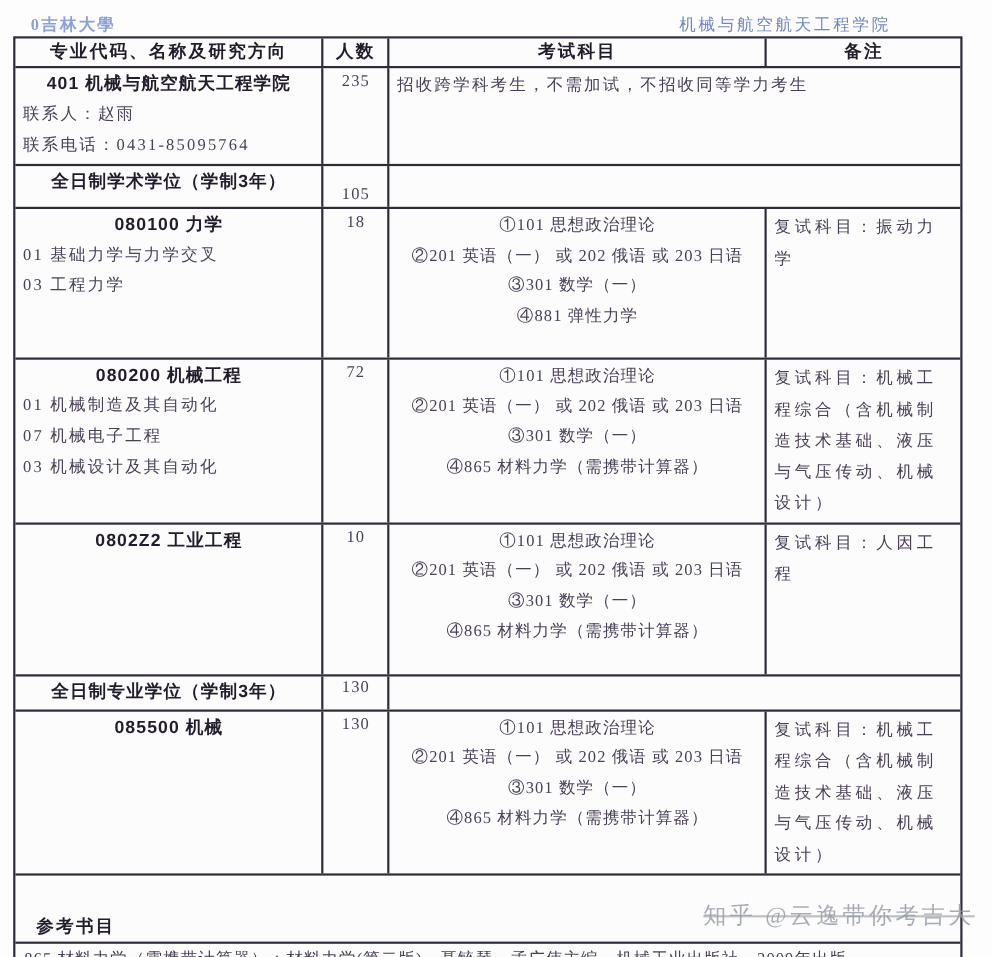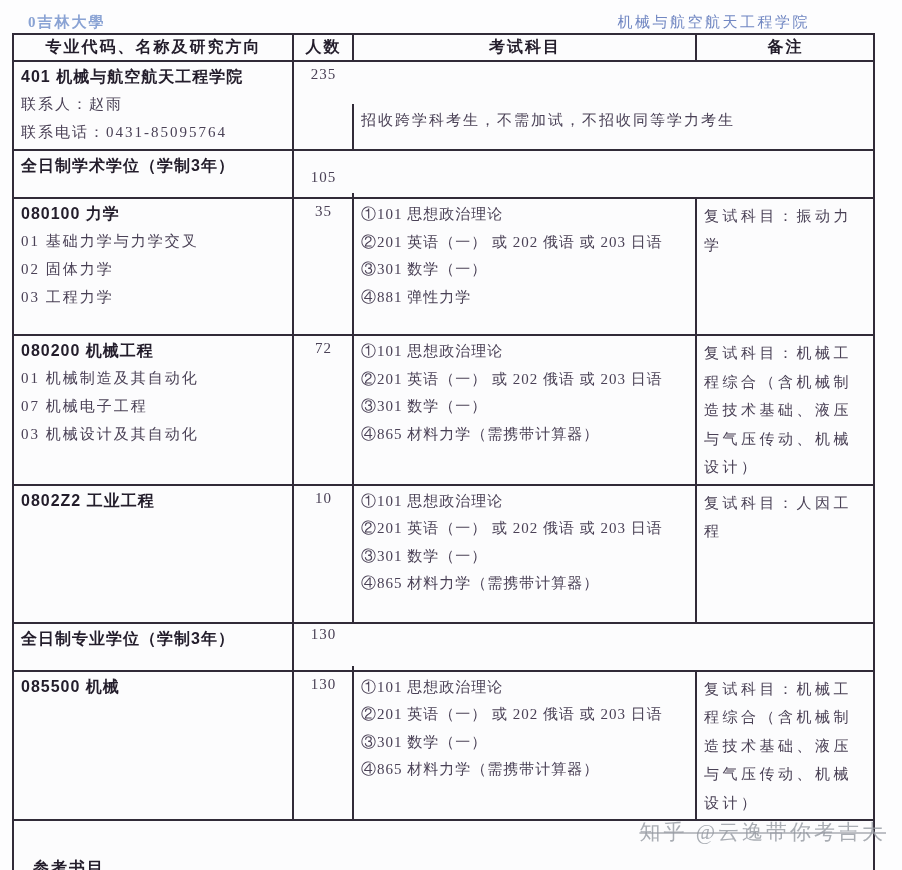--- a/index.html
+++ b/index.html
@@ -33,34 +33,34 @@
     box-sizing:border-box;
   }
   .row.first{border-top:none;}
   .cell{
     border-left:2px solid #312b38;
     padding:2px 6px 2px 7px;
     box-sizing:border-box;
     overflow:hidden;
   }
   .cell.nb{border-left:none;}
-  .merged{grid-column:span 2;margin-top:42px;}
+  .merged{grid-column:span 2;}
   .hdr{
     font-family:"Liberation Sans","DejaVu Sans",sans-serif;
     font-weight:bold;font-size:16px;color:#231d2b;
     text-align:center;letter-spacing:2px;padding-top:2px;
   }
   .title{
     font-family:"Liberation Sans","DejaVu Sans",sans-serif;
     font-weight:bold;font-size:16px;color:#231d2b;
-    letter-spacing:1px;line-height:26px;white-space:nowrap;
+    letter-spacing:1px;line-height:26px;white-space:nowrap;text-align:center;
   }
   .dirline{font-size:15px;line-height:28px;letter-spacing:2px;}
   .count{text-align:center;font-size:15px;padding-top:4px;letter-spacing:1px;}
-  .subline{font-size:15px;line-height:27.5px;letter-spacing:1px;}
+  .subline{font-size:15px;line-height:27.5px;letter-spacing:1px;text-align:center;}
   .noteline{font-size:15px;line-height:27px;letter-spacing:2px;padding-top:3px;}
   .remark{font-size:15px;line-height:28.5px;letter-spacing:3.5px;padding-top:3px;}
   .ref-head{
     font-family:"Liberation Sans","DejaVu Sans",sans-serif;
     font-weight:bold;font-size:16px;color:#231d2b;
     letter-spacing:2px;padding:2px 19px;line-height:22px;margin-top:34px;
   }
   .ref-item{
     font-size:15px;line-height:27px;letter-spacing:1px;
     padding:1px 8px 2px 8px;border-top:2px solid #312b38;
@@ -107,24 +107,23 @@
       <div class="title">全日制学术学位（学制3年）</div>
     </div>
     <div class="cell count" style="padding-top:18px">105</div>
     <div class="cell merged"></div>
   </div>
 
   <div class="row" style="min-height:137px">
     <div class="cell nb">
       <div class="title">080100 力学</div>
       <div class="dirline">01 基础力学与力学交叉</div>
-      <div class="dirline">02 固体力学</div>
       <div class="dirline">03 工程力学</div>
     </div>
-    <div class="cell count">35</div>
+    <div class="cell count">18</div>
     <div class="cell">
       <div class="subline">①101 思想政治理论</div>
       <div class="subline">②201 英语（一） 或 202 俄语 或 203 日语</div>
       <div class="subline">③301 数学（一）</div>
       <div class="subline">④881 弹性力学</div>
     </div>
     <div class="cell remark">复试科目：振动力学</div>
   </div>
 
   <div class="row" style="min-height:136px">

